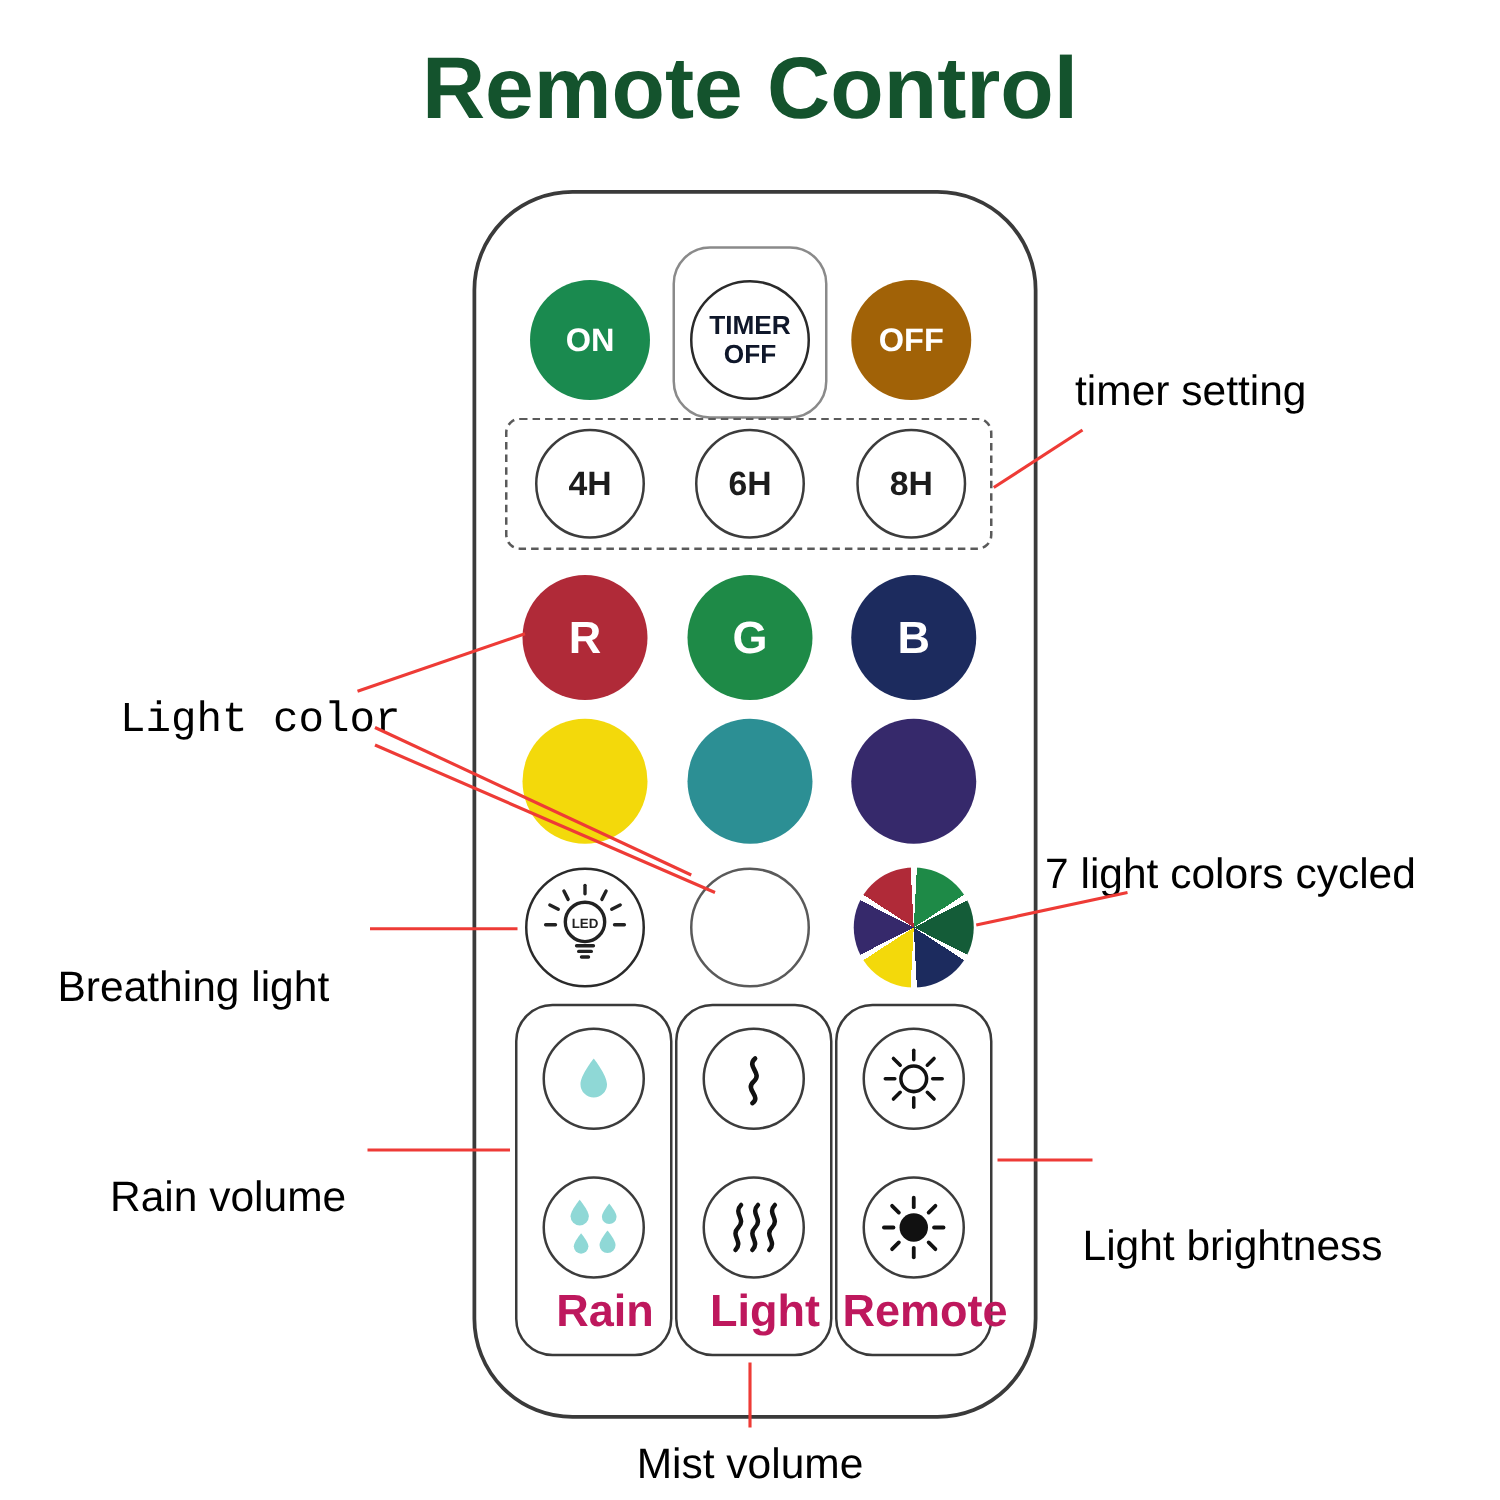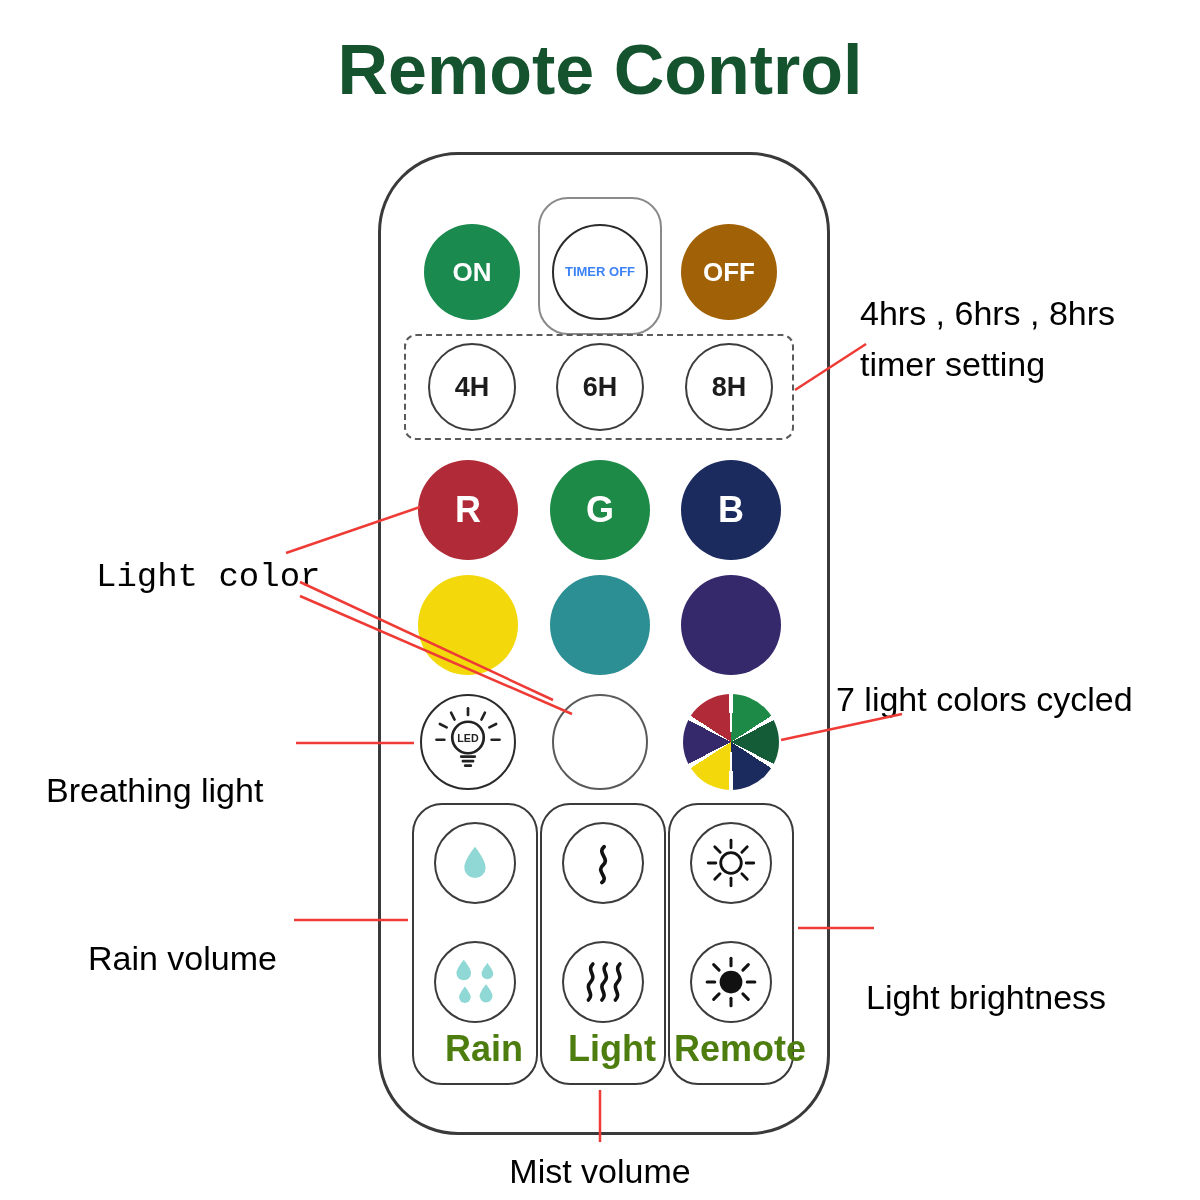--- a/index.html
+++ b/index.html
@@ -26,37 +26,37 @@
   }
   .circle {
     position:absolute; border-radius:50%;
     display:flex; align-items:center; justify-content:center; text-align:center;
     background:#fff; cursor:default;
   }
   .b-strong { border:2.5px solid #2a2a2a; }
   .b-mid    { border:2px solid #3c3c3c; }
   .b-light  { border:2px solid #5a5a5a; }
   .lbl-power { font-size:26px; font-weight:bold; color:#fff; }
-  .lbl-timeroff { font-size:13px; font-weight:bold; color:#3b82f6; line-height:1.1; width:82px; }
+  .lbl-timeroff { font-size:21px; font-weight:bold; color:#0f172a; line-height:1.1; width:82px; }
   .lbl-timer { font-size:27px; font-weight:bold; color:#1c1c1c; }
   .lbl-rgb { font-size:36px; font-weight:bold; color:#fff; }
   .wheel {
     background:
       conic-gradient(#fff 0 3deg, #1e8a47 3deg 57deg, #fff 57deg 63deg,
         #145c38 63deg 117deg, #fff 117deg 123deg, #1c2b5e 123deg 177deg,
         #fff 177deg 183deg, #f3d90b 183deg 237deg, #fff 237deg 243deg,
         #36296b 243deg 297deg, #fff 297deg 303deg, #b02a38 303deg 357deg, #fff 357deg 360deg);
   }
   .col-box {
     position:absolute; top:803px; width:126px; height:282px;
     border:2.5px solid #3a3a3a; border-radius:30px; background:#fff;
   }
   .col-label {
     position:absolute; top:1028px; width:144px; text-align:center;
-    font-size:36px; font-weight:bold; color:#4d7c0f;
+    font-size:36px; font-weight:bold; color:#be185d;
   }
   .ann {
     position:absolute; font-size:34px; color:#000; white-space:nowrap; line-height:1.5;
   }
   .overlay { position:absolute; left:0; top:0; width:1200px; height:1200px; pointer-events:none; }
 </style>
 </head>
 <body>
 
 <div class="canvas">
@@ -182,21 +182,20 @@
       </g>
       <circle cx="24" cy="24" r="10.5" fill="#111"></circle>
     </svg>
   </div>
 
   <div class="col-label" style="left:412px;">Rain</div>
   <div class="col-label" style="left:540px;">Light</div>
   <div class="col-label" style="left:668px;">Remote</div>
 
   <div class="ann" style="left:860px; top:288px;">
-    <div>4hrs , 6hrs , 8hrs</div>
     <div>timer setting</div>
   </div>
   <div class="ann" style="left:96px; top:552px;font-family:Liberation Mono, monospace;">Light color</div>
   <div class="ann" style="left:836px; top:674px;">7 light colors cycled</div>
   <div class="ann" style="left:46px; top:765px;">Breathing light</div>
   <div class="ann" style="left:88px; top:933px;">Rain volume</div>
   <div class="ann" style="left:0; top:1146px; width:1200px; text-align:center;">Mist volume</div>
   <div class="ann" style="left:866px; top:972px;">Light brightness</div>
 
   <svg class="overlay" viewBox="0 0 1200 1200">

